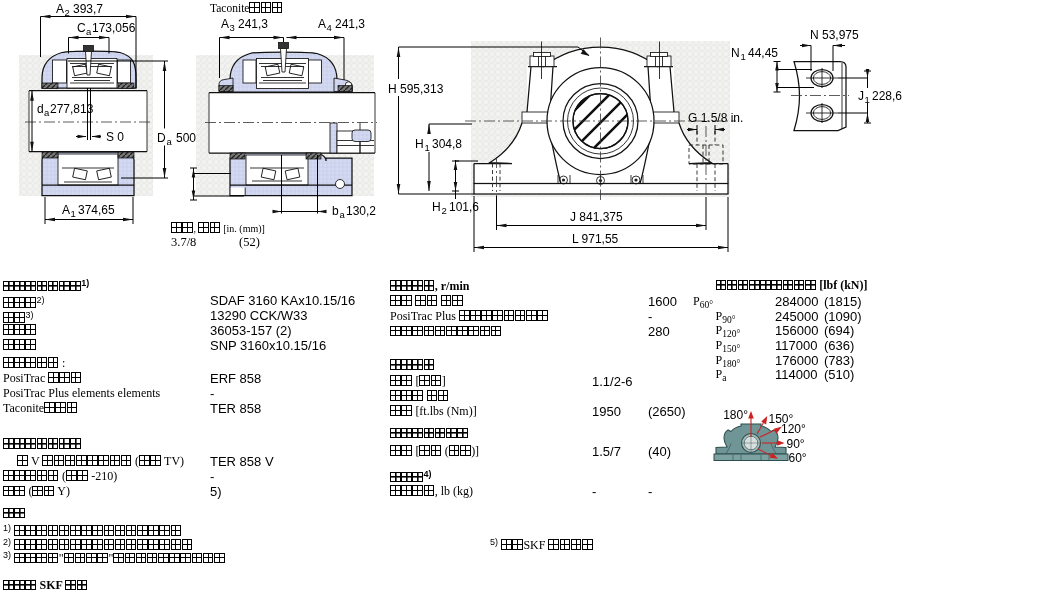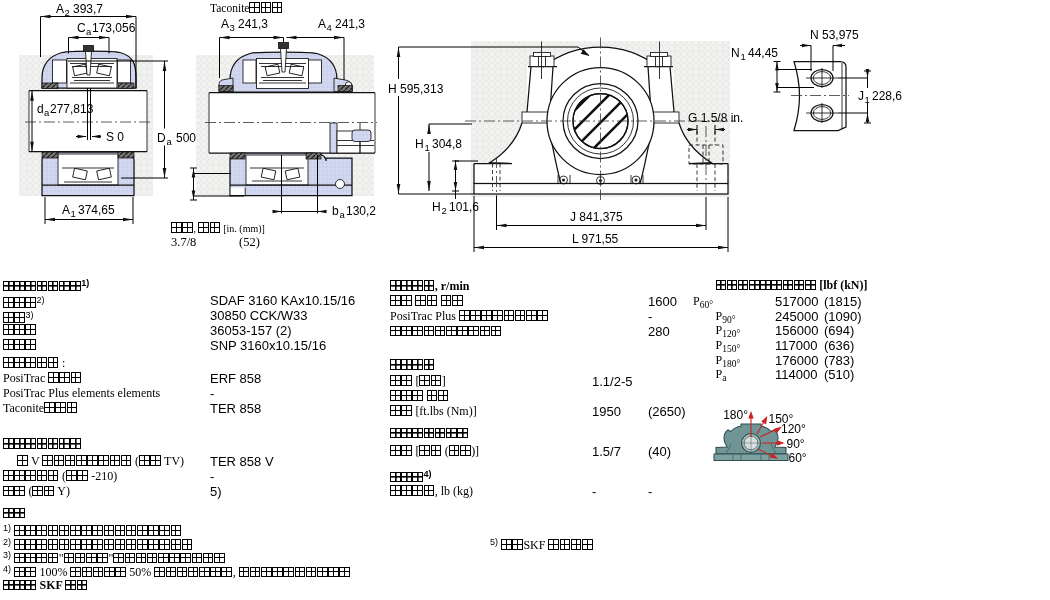--- a/index.html
+++ b/index.html
@@ -297,21 +297,21 @@
 <text x="68.5" y="18">150°</text>
 <text x="81" y="28">120°</text>
 <text x="86.5" y="42.5">90°</text>
 <text x="88.5" y="56.5">60°</text>
 </g>
 </svg>
 <div class="t cj cjb" style="left:3px;top:277.0px"><i></i><i></i><i></i><i></i><i></i><i></i><i></i><sup><b>1)</b></sup></div>
 <div class="t cj" style="left:3px;top:293.5px"><i></i><i></i><i></i><sup>2)</sup></div>
 <div class="t v" style="left:210px;top:293.5px">SDAF 3160 KAx10.15/16</div>
 <div class="t cj" style="left:3px;top:308.5px"><i></i><i></i><sup>3)</sup></div>
-<div class="t v" style="left:210px;top:308.5px">30850 CCK/W33</div>
+<div class="t v" style="left:210px;top:308.5px">13290 CCK/W33</div>
 <div class="t cj" style="left:3px;top:323.5px"><i></i><i></i><i></i></div>
 <div class="t v" style="left:210px;top:323.5px">36053-157 (2)</div>
 <div class="t cj" style="left:3px;top:338.5px"><i></i><i></i><i></i></div>
 <div class="t v" style="left:210px;top:338.5px">SNP 3160x10.15/16</div>
 <div class="t cj" style="left:3px;top:356.5px"><i></i><i></i><i></i><i></i><i></i> :</div>
 <div class="t cj" style="left:3px;top:371.5px">PosiTrac <i></i><i></i><i></i></div>
 <div class="t v" style="left:210px;top:371.5px">ERF 858</div>
 <div class="t cj" style="left:3px;top:386.5px">PosiTrac Plus elements elements</div>
 <div class="t v" style="left:210px;top:386.5px">-</div>
 <div class="t cj" style="left:3px;top:401.5px">Taconite<i></i><i></i><i></i></div>
@@ -320,48 +320,47 @@
 <div class="t cj" style="left:17px;top:454.5px"><i></i> V <i></i><i></i><i></i><i></i><i></i><i></i><i></i><i></i> (<i></i><i></i> TV)</div>
 <div class="t v" style="left:210px;top:454.5px">TER 858 V</div>
 <div class="t cj" style="left:3px;top:469.5px"><i></i><i></i><i></i><i></i><i></i> (<i></i><i></i> -210)</div>
 <div class="t v" style="left:210px;top:469.5px">-</div>
 <div class="t cj" style="left:3px;top:485.0px"><i></i><i></i> (<i></i><i></i> Y)</div>
 <div class="t v" style="left:210px;top:485.0px">5)</div>
 <div class="t cj cjb" style="left:3px;top:507.0px"><i></i><i></i></div>
 <div class="t cj" style="left:3px;top:521.5px"><sup>1)</sup> <i></i><i></i><i></i><i></i><i></i><i></i><i></i><i></i><i></i><i></i><i></i><i></i><i></i><i></i><i></i></div>
 <div class="t cj" style="left:3px;top:535.5px"><sup>2)</sup> <i></i><i></i><i></i><i></i><i></i><i></i><i></i><i></i><i></i><i></i><i></i><i></i><i></i><i></i><i></i><i></i></div>
 <div class="t cj" style="left:3px;top:549.0px"><sup>3)</sup> <i></i><i></i><i></i><i></i>"<i></i><i></i><i></i><i></i>"<i></i><i></i><i></i><i></i><i></i><i></i><i></i><i></i><i></i><i></i></div>
-<div class="t cj" style="left:3px;top:563.0px"><sup>4)</sup> <i></i><i></i> 100% <i></i><i></i><i></i><i></i><i></i> 50% <i></i><i></i><i></i><i></i><i></i><i></i><i></i>, <i></i><i></i><i></i><i></i><i></i><i></i><i></i><i></i><i></i><i></i></div>
 <div class="t cj cjb" style="left:3px;top:579.0px"><i></i><i></i><i></i> SKF <i></i><i></i></div>
 <div class="t cj cjb" style="left:390px;top:279.5px"><i></i><i></i><i></i><i></i>, <b>r/min</b></div>
 <div class="t cj" style="left:390px;top:294.5px"><i></i><i></i> <i></i><i></i> <i></i><i></i></div>
 <div class="t v" style="left:648px;top:294.5px">1600</div>
 <div class="t cj" style="left:390px;top:309.5px">PosiTrac Plus <i></i><i></i><i></i><i></i><i></i><i></i><i></i><i></i></div>
 <div class="t v" style="left:648px;top:309.5px">-</div>
 <div class="t cj" style="left:390px;top:325.0px"><i></i><i></i><i></i><i></i><i></i><i></i><i></i><i></i><i></i><i></i></div>
 <div class="t v" style="left:648px;top:325.0px">280</div>
 <div class="t cj cjb" style="left:390px;top:358.5px"><i></i><i></i><i></i><i></i></div>
 <div class="t cj" style="left:390px;top:374.5px"><i></i><i></i> [<i></i><i></i>]</div>
-<div class="t v" style="left:592px;top:374.5px">1.1/2-5</div>
+<div class="t v" style="left:592px;top:374.5px">1.1/2-6</div>
 <div class="t cj" style="left:390px;top:389.5px"><i></i><i></i><i></i> <i></i><i></i></div>
 <div class="t cj" style="left:390px;top:404.5px"><i></i><i></i> [ft.lbs (Nm)]</div>
 <div class="t v" style="left:592px;top:404.5px">1950</div>
 <div class="t v" style="left:648px;top:404.5px">(2650)</div>
 <div class="t cj cjb" style="left:390px;top:427.0px"><i></i><i></i><i></i><i></i><i></i><i></i><i></i></div>
 <div class="t cj" style="left:390px;top:444.5px"><i></i><i></i> [<i></i><i></i> (<i></i><i></i>)]</div>
 <div class="t v" style="left:592px;top:444.5px">1.5/7</div>
 <div class="t v" style="left:648px;top:444.5px">(40)</div>
 <div class="t cj cjb" style="left:390px;top:468.0px"><i></i><i></i><i></i><sup><b>4)</b></sup></div>
 <div class="t cj" style="left:390px;top:484.5px"><i></i><i></i><i></i><i></i>, lb (kg)</div>
 <div class="t v" style="left:592px;top:484.5px">-</div>
 <div class="t v" style="left:648px;top:484.5px">-</div>
 <div class="t cj" style="left:490px;top:535.5px"><sup>5)</sup> <i></i><i></i>SKF <i></i><i></i><i></i><i></i></div>
 <div class="t cj cjb" style="left:715.5px;top:279.0px"><i></i><i></i><i></i><i></i><i></i><i></i><i></i><i></i><i></i> <b>[lbf (kN)]</b></div>
 <div class="t cj" style="left:693px;top:294.5px">P<span style="font-size:9.5px;vertical-align:-3px;letter-spacing:0">60°</span></div>
-<div class="t v" style="left:775px;top:294.5px">517000</div>
+<div class="t v" style="left:775px;top:294.5px">284000</div>
 <div class="t v" style="left:824px;top:294.5px">(1815)</div>
 <div class="t cj" style="left:715.5px;top:309.5px">P<span style="font-size:9.5px;vertical-align:-3px;letter-spacing:0">90°</span></div>
 <div class="t v" style="left:775px;top:309.5px">245000</div>
 <div class="t v" style="left:824px;top:309.5px">(1090)</div>
 <div class="t cj" style="left:715.5px;top:324.0px">P<span style="font-size:9.5px;vertical-align:-3px;letter-spacing:0">120°</span></div>
 <div class="t v" style="left:775px;top:324.0px">156000</div>
 <div class="t v" style="left:824px;top:324.0px">(694)</div>
 <div class="t cj" style="left:715.5px;top:338.5px">P<span style="font-size:9.5px;vertical-align:-3px;letter-spacing:0">150°</span></div>
 <div class="t v" style="left:775px;top:338.5px">117000</div>
 <div class="t v" style="left:824px;top:338.5px">(636)</div>

